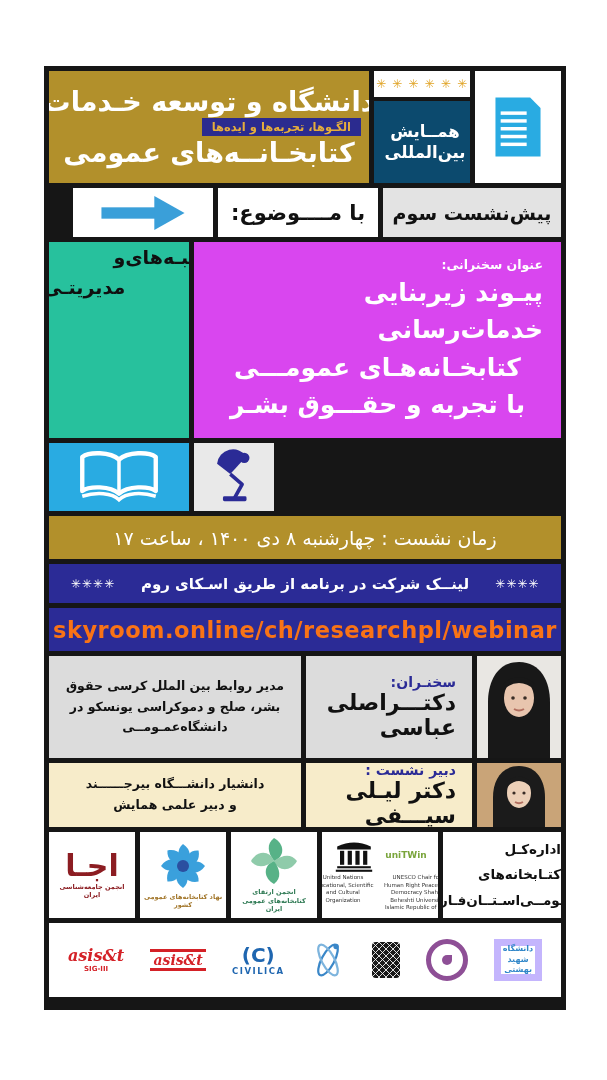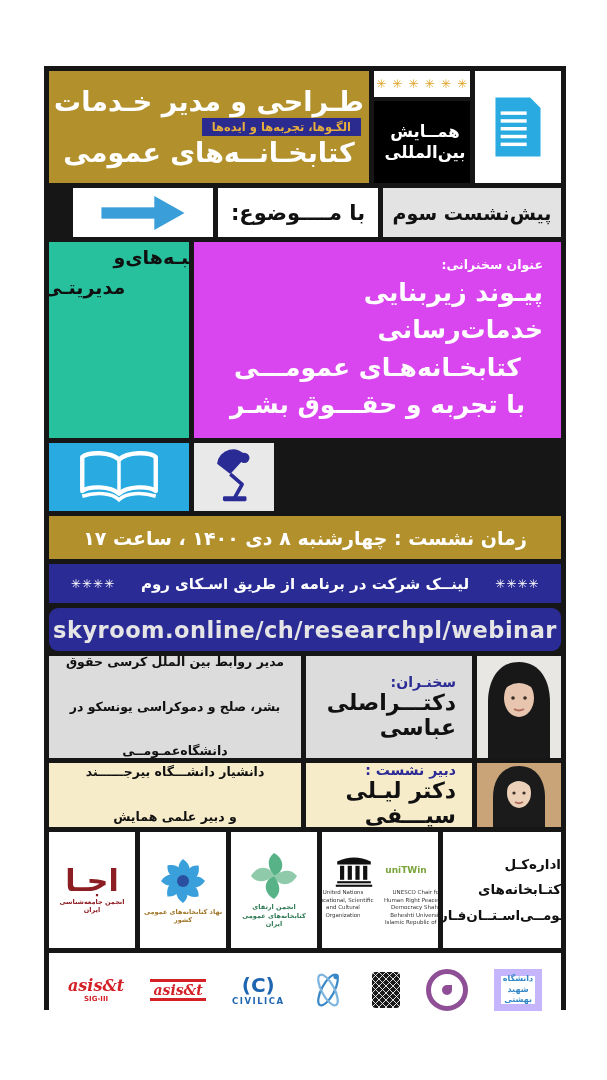--- a/index.html
+++ b/index.html
@@ -6,32 +6,32 @@
   body{width:607px;height:1080px;background:#ffffff;position:relative;overflow:hidden;
        font-family:"DejaVu Sans",sans-serif;}
   .poster{position:absolute;left:44px;top:66px;width:522px;height:944px;
           background:#161616;padding:5px;box-sizing:border-box;
           display:flex;flex-direction:column;gap:5px;}
   .row{display:flex;gap:5px;flex:none;}
   .cell{background:#ffffff;display:flex;align-items:center;justify-content:center;
         box-sizing:border-box;overflow:hidden;}
   .r1{height:112px;} .r2{height:49px;padding-left:24px;} .r3{height:196px;} .r4{height:68px;}
   .r5{height:43px;} .r6{height:39px;} .r7{height:43px;} .r8{height:102px;}
-  .r9{height:64px;} .r10{height:116px;} .r11{height:74px;}
+  .r9{height:64px;} .r10{height:86px;} .r11{height:74px;}
 
   
   .title-box{flex:1;background:#b2902b;flex-direction:column;direction:rtl;
              color:#fff;font-weight:bold;padding:4px 8px;}
   .title-line{font-size:27px;line-height:1.15;white-space:nowrap;}
   .title-badge{background:#2b2b8f;color:#e5ad3c;font-size:11.5px;font-weight:bold;
                padding:2px 10px;align-self:flex-start;margin:1px 0;}
   .midcol{width:96px;flex:none;display:flex;flex-direction:column;gap:4px;}
   .stars-box{height:26px;flex:none;color:#e0a427;font-size:12px;font-weight:bold;
              letter-spacing:1px;}
-  .conf-box{flex:1;background:#000000;flex-direction:column;direction:rtl;
+  .conf-box{flex:1;background:#0c4a6e;flex-direction:column;direction:rtl;
             color:#fff;font-weight:bold;font-size:16.5px;line-height:1.3;padding-left:6px;}
   .doc-box{width:86px;flex:none;}
 
   
   .arrow-box{width:140px;flex:none;}
   .topic-box{flex:1;direction:rtl;color:#111;font-weight:bold;font-size:21px;}
   .pre-box{width:178px;flex:none;background:#e3e3e3;direction:rtl;color:#111;
            font-weight:bold;font-size:19px;}
 
   
@@ -45,32 +45,32 @@
 
   
   .book-box{width:140px;flex:none;background:#29abe2;}
   .en-box{flex:1;flex-direction:column;align-items:stretch;padding:4px 12px;
           justify-content:center;}
   .en-line{font-size:15px;font-weight:bold;color:#111;line-height:1.2;
            text-align:justify;text-align-last:justify;}
   .lamp-box{width:80px;flex:none;background:#e9e9e9;}
 
   
-  .date-bar{flex:1;background:#b2902b;direction:rtl;color:#fff;font-weight:bold;
+  .date-bar{flex:1;background:#b2902b;direction:rtl;color:#fff;font-weight:normal;
             font-size:19px;}
   .link-bar{flex:1;background:#2b2b96;direction:rtl;color:#fff;font-weight:bold;
             gap:26px;}
   .link-stars{font-size:12px;letter-spacing:1px;}
   .link-label{font-size:15px;}
-  .url-bar{flex:1;background:#2b2b96;color:#e5e5e5;font-weight:bold;font-size:22.5px;
-           letter-spacing:.5px;border-radius:9px;}
+  .url-bar{flex:1;background:#2b2b96;color:#f97316;font-weight:bold;font-size:22.5px;
+           letter-spacing:.5px;}
 
   
   .bio-box{width:252px;flex:none;flex-direction:column;direction:rtl;color:#111;
-           font-weight:bold;font-size:12.5px;line-height:1.65;padding:0 10px;gap:24px;}
+           font-weight:bold;font-size:12.5px;line-height:1.65;padding:0 10px;}
   .name-box{flex:1;flex-direction:column;direction:rtl;align-items:flex-start;
             padding:0 16px;justify-content:center;}
   .role{color:#2b2b96;font-weight:bold;font-size:14px;}
   .name{color:#111;font-weight:bold;font-size:22px;}
   .photo-box{width:84px;flex:none;padding:0;}
   .g1{background:#dcdcdc;} .g2{background:#f7ecca;}
 
   
   .logo-cell{flex-direction:column;gap:2px;padding:4px 2px;}
   .w86{width:86px;flex:none;} .w118{width:118px;flex:none;}
@@ -105,21 +105,21 @@
        justify-content:center;color:#2f86c8;font-weight:bold;font-size:8px;
        direction:rtl;text-align:center;line-height:1.3;padding:1px;box-sizing:border-box;}
 </style>
 </head>
 <body>
 
 <div class="poster">
 
   <div class="row r1">
     <div class="cell title-box">
-      <div class="title-line">طـراحی و مدیر خـدمات</div>
+      <div class="title-line">دانشگاه و توسعه خـدمات</div>
       <div class="title-badge">الگـوها، تجربه‌ها و ایده‌ها</div>
       <div class="title-line">کتابخـانــه‌های عمومی</div>
     </div>
     <div class="midcol">
       <div class="cell stars-box">✳ ✳ ✳ ✳ ✳ ✳</div>
       <div class="cell conf-box">
         <div>همــایش</div>
         <div>بین‌المللی</div>
       </div>
     </div>

